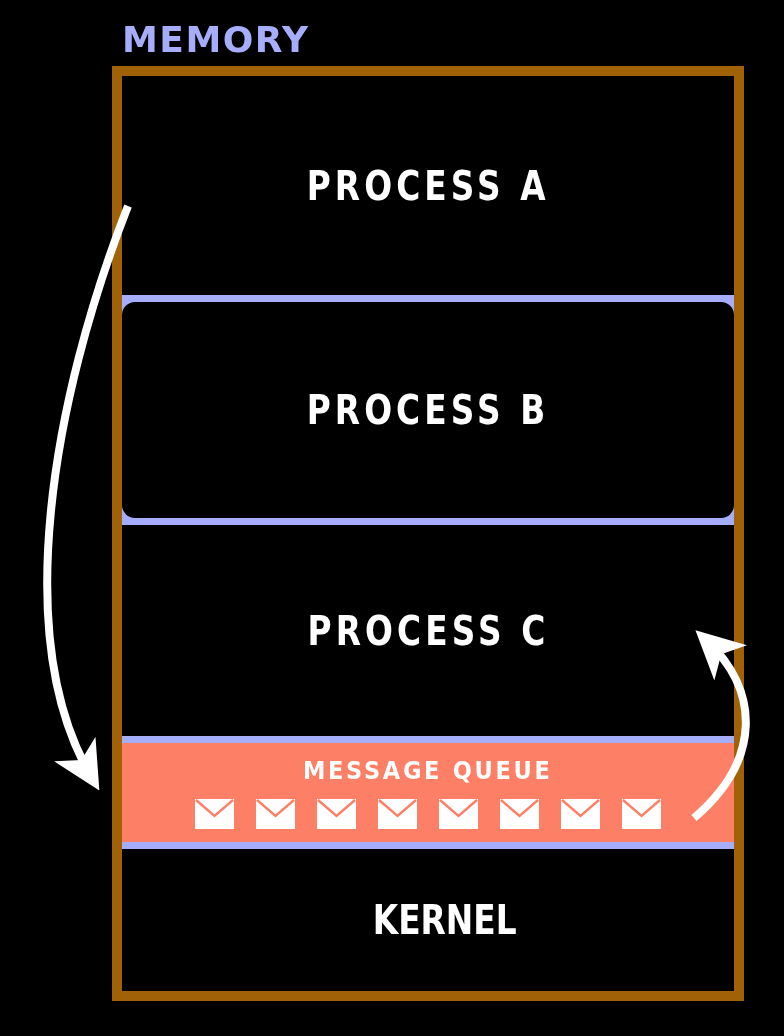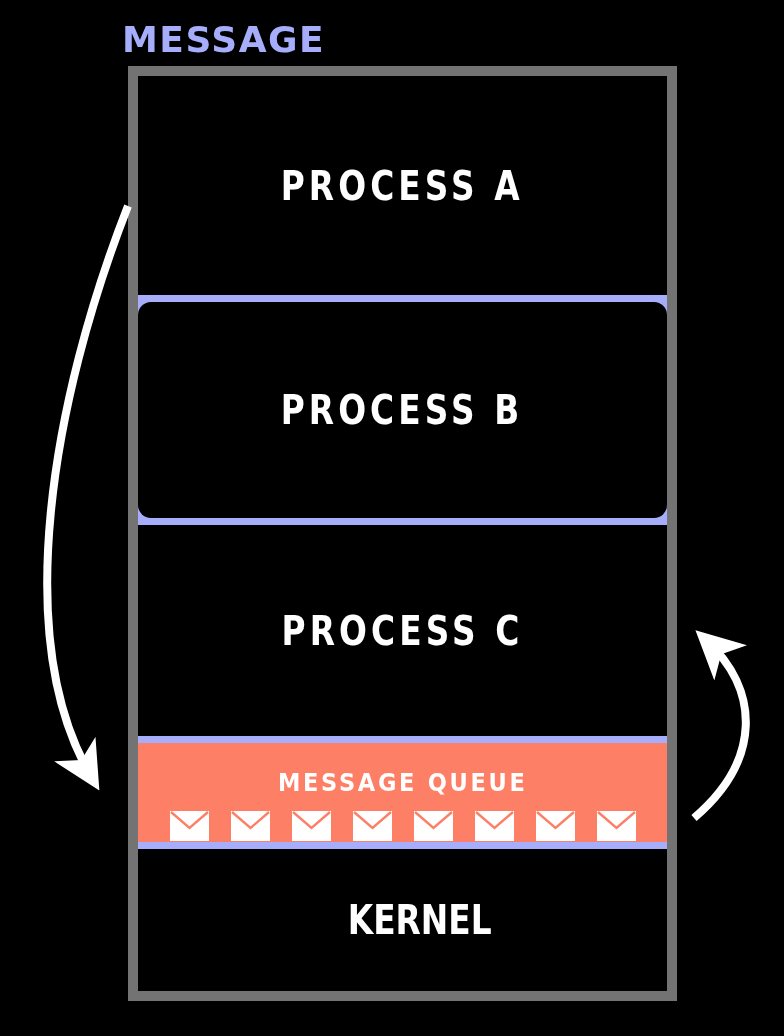--- a/index.html
+++ b/index.html
@@ -33,25 +33,25 @@
     font-weight: bold;
     letter-spacing: 1.5px;
     color: #A6AEFC;
     line-height: 1;
     white-space: nowrap;
   }
 
   
   .memory-box {
     position: absolute;
-    left: 128px;
+    left: 112px;
     top: 66px;
-    width: 549px;
+    width: 632px;
     height: 935px;
-    background: #737373;
+    background: #a16207;
     box-sizing: border-box;
     padding: 10px 10px 10px 10px;
   }
 
   .segments {
     position: relative;
     width: 100%;
     height: 100%;
     background: #A6AEFC;
     box-sizing: border-box;
@@ -92,21 +92,20 @@
 
   
   .queue-inner {
     position: absolute;
     left: 0; top: 0;
     width: 100%; height: 100%;
     display: flex;
     flex-direction: column;
     align-items: center;
     justify-content: flex-start;
-    margin-top: 12px;
   }
   .queue-title {
     margin-top: 13px;
     color: #FFFFFF;
     font-family: "DejaVu Sans", sans-serif;
     font-weight: bold;
     font-size: 25px;
     letter-spacing: 3px;
     white-space: nowrap;
     transform: scaleX(0.9);
@@ -137,21 +136,21 @@
     left: 0; top: 0;
     width: 784px; height: 1036px;
     pointer-events: none;
   }
 </style>
 </head>
 <body>
 
 <div id="stage">
 
-  <div class="memory-title">MESSAGE</div>
+  <div class="memory-title">MEMORY</div>
 
   <div class="memory-box">
     <div class="segments">
 
       <div class="seg" id="seg-process-a">
         <span class="seg-label">PROCESS A</span>
       </div>
 
       <div class="seg" id="seg-process-b">
         <span class="seg-label">PROCESS B</span>

